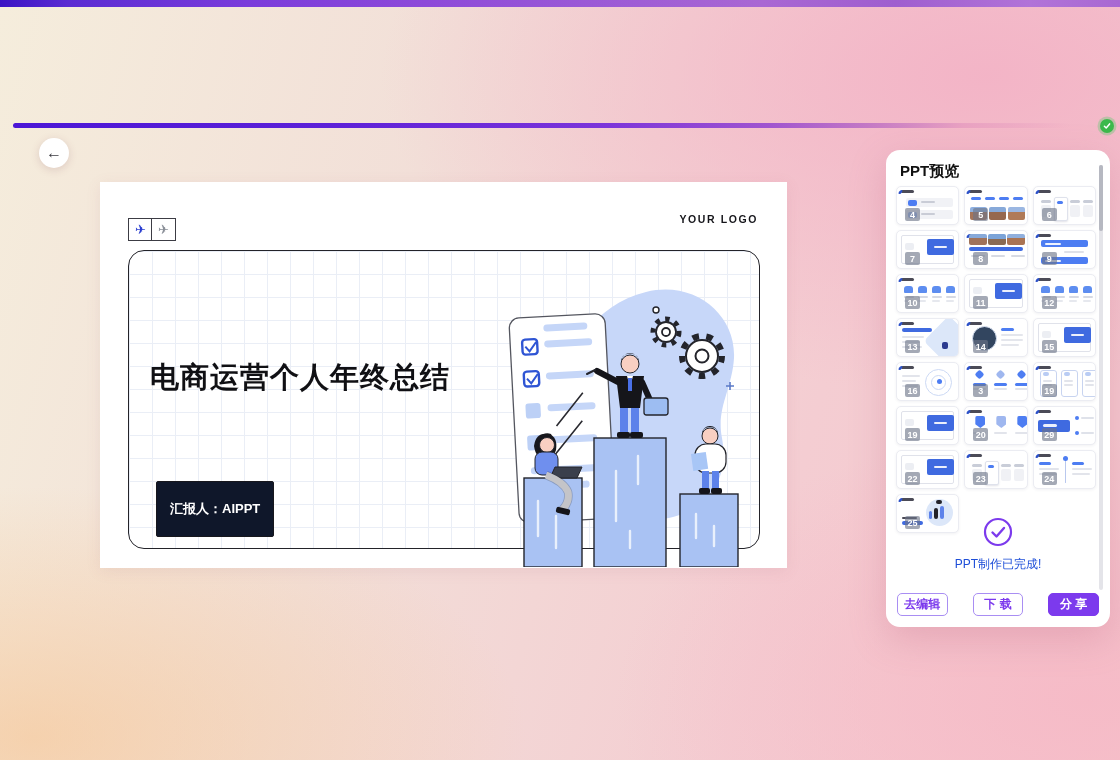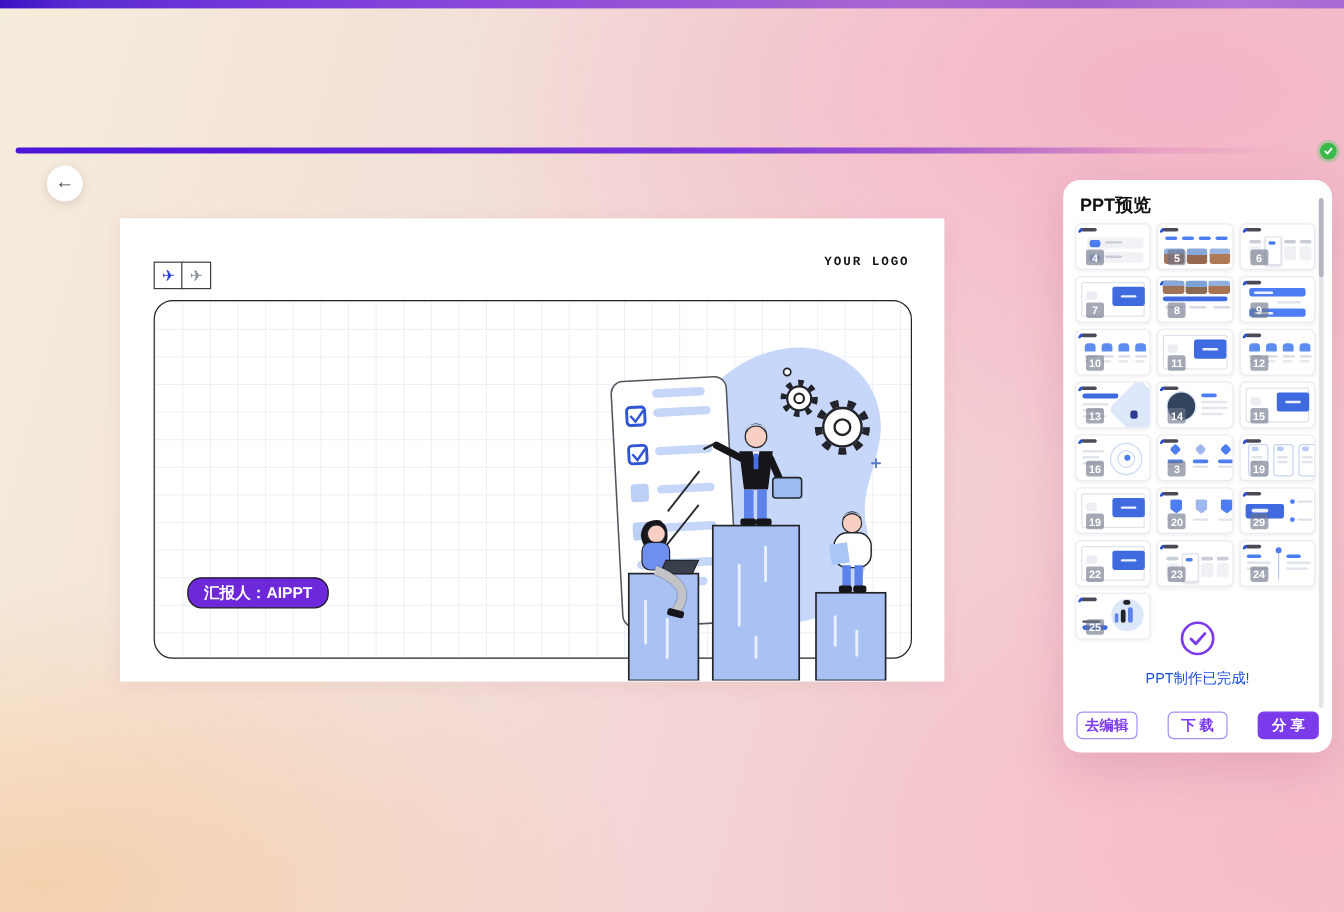--- a/index.html
+++ b/index.html
@@ -17,28 +17,28 @@
   .done-dot{position:absolute;left:1100px;top:119px;width:14px;height:14px;border-radius:50%;
     background:#3cb94c;box-shadow:0 0 0 2.5px rgba(110,200,120,.40);display:flex;align-items:center;justify-content:center;}
   .back{position:absolute;left:39px;top:138px;width:30px;height:30px;border-radius:50%;background:#fff;
     box-shadow:0 2px 8px rgba(120,60,80,.18);display:flex;align-items:center;justify-content:center;
     font-size:16px;color:#3a3a40;cursor:pointer;}
   
   .slide{position:absolute;left:100px;top:182px;width:687px;height:386px;background:#fff;
     box-shadow:0 3px 14px rgba(160,90,110,.10);}
   .plane-box{position:absolute;top:36px;width:23px;height:21px;border:1.5px solid #3c3c44;background:#fff;
     display:flex;align-items:center;justify-content:center;font-size:13px;line-height:1;}
-  .logo{position:absolute;right:29px;top:31px;font-size:10.5px;font-weight:700;letter-spacing:1.6px;color:#15151a;font-family:Liberation Mono, monospace;}
+  .logo{position:absolute;right:29px;top:31px;font-size:10.5px;font-weight:700;letter-spacing:1.6px;color:#15151a;}
   .frame{position:absolute;left:28px;top:68px;width:630px;height:297px;border:1.6px solid #232329;border-radius:16px;
     background-color:#fff;
     background-image:linear-gradient(#eaeef6 1px,transparent 1px),linear-gradient(90deg,#eaeef6 1px,transparent 1px);
     background-size:23px 23px;}
   .slide-title{position:absolute;left:50px;top:176px;font-size:29px;font-weight:700;color:#101014;letter-spacing:1px;}
-  .badge{position:absolute;left:56px;top:299px;background:#6d28d9;border:1.6px solid #17171d;border-radius:12px;
-    color:#fff;font-size:13px;font-weight:700;padding:3px 13px;}
+  .badge{position:absolute;left:56px;top:299px;background:#0f172a;border:1.6px solid #17171d;border-radius:2px;
+    color:#fff;font-size:13px;font-weight:700;padding:18px 13px;}
   .illus{position:absolute;left:398px;top:104px;width:262px;height:281px;z-index:3;}
   
   .panel{position:absolute;left:886px;top:150px;width:224px;height:477px;background:#fff;border-radius:14px;
     box-shadow:0 12px 36px rgba(186,100,130,.28);}
   .panel-title{position:absolute;left:14px;top:12px;font-size:15px;font-weight:700;color:#111;}
   .thumb-grid{position:absolute;left:10px;top:36px;right:14px;display:grid;grid-template-columns:repeat(3,1fr);gap:5px;}
   .thumb{height:37px;position:relative;background:#fff;border:1px solid #ebecf2;border-radius:5px;
     box-shadow:0 1px 3px rgba(50,50,90,.07);overflow:hidden;cursor:pointer;}
   .thumb b{position:absolute;display:block;border-radius:2px;font-weight:normal;}
   .tnum{position:absolute;left:8px;bottom:3px;width:15px;height:13px;background:rgba(108,117,135,.62);
@@ -69,20 +69,21 @@
 
 <div class="slide">
   <div class="plane-box" style="left:28px">
     <span style="color:#2b3fd0">✈</span>
   </div>
   <div class="plane-box" style="left:51px">
     <span style="color:#8a8f98">✈</span>
   </div>
   <div class="logo">YOUR LOGO</div>
   <div class="frame"></div>
+  <div class="slide-title">电商运营个人年终总结</div>
   <div class="badge">汇报人：AIPPT</div>
 
   <svg class="illus" viewBox="0 0 262 281">
     <path d="M148 6 C196 -6 238 28 236 72 C234 104 218 122 224 152 C230 186 218 214 184 228 C150 242 118 226 92 230 C58 236 22 218 20 180 C18 146 44 130 56 100 C68 70 96 18 148 6 Z" fill="#c7d7f9"></path>
 
     <g transform="rotate(-3 60 130)">
       <rect x="16" y="30" width="96" height="205" rx="10" fill="#fff" stroke="#54565f" stroke-width="1.3"></rect>
       <rect x="50" y="38" width="44" height="7" rx="3.5" fill="#c5d6f8"></rect>
       <rect x="28" y="52" width="15" height="15" rx="3" fill="#fff" stroke="#2f55d4" stroke-width="2.4"></rect>
       <path d="M31 59 l4 5 l7 -9" stroke="#2f55d4" stroke-width="2" fill="none"></path>

